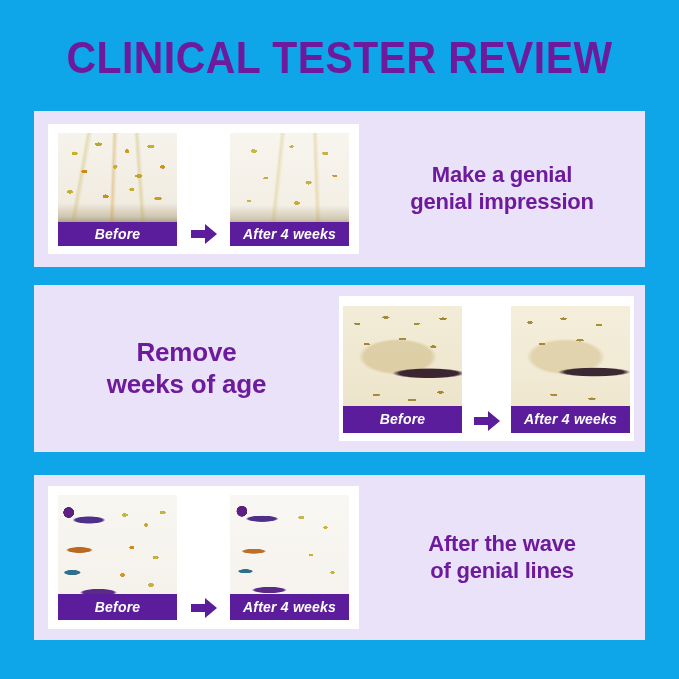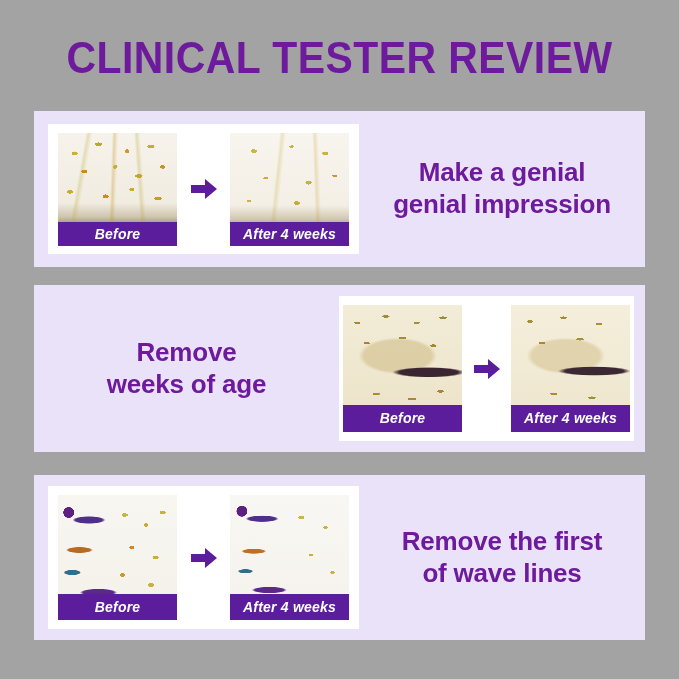--- a/index.html
+++ b/index.html
@@ -10,21 +10,21 @@
     width: 679px;
     height: 679px;
     background: #f5f4f5;
     font-family: "Liberation Sans", sans-serif;
     overflow: hidden;
   }
   .page {
     position: relative;
     width: 679px;
     height: 679px;
-    background: #a3a3a3;
+    background: #0ea5e9;
   }
 
   
   .title {
     position: absolute;
     left: 0;
     top: 33px;
     width: 679px;
     text-align: center;
     font-family: "Liberation Sans Narrow", "Liberation Sans", sans-serif;
@@ -52,21 +52,21 @@
   .panel-3 { top: 475px;  height: 165px; }
 
   .panel.media-left  { flex-direction: row; }
   .panel.media-right { flex-direction: row-reverse; }
 
   
   .media-card {
     background: #ffffff;
     box-sizing: border-box;
     display: flex;
-    align-items: center;
+    align-items: flex-end;
     justify-content: center;
     flex: none;
   }
   .panel-1 .media-card { width: 311px; height: 130px; margin-left: 14px; padding: 8px 10px; }
   .panel-2 .media-card { width: 295px; height: 145px; margin-right: 11px; padding: 8px 8px; }
   .panel-3 .media-card { width: 311px; height: 143px; margin-left: 14px; padding: 9px 10px; }
 
   .shot {
     position: relative;
     flex: none;
@@ -212,21 +212,21 @@
   .panel-1 .arrow-wrap { width: 53px; }
   .panel-2 .arrow-wrap { width: 49px; }
   .panel-3 .arrow-wrap { width: 53px; }
   .arrow-wrap svg { display: block; }
 
   
   .caption {
     flex: 1 1 auto;
     text-align: center;
     color: #6d1b9c;
-    font-size: 26px;
+    font-size: 22px;
     font-weight: bold;
     line-height: 1.22;
     letter-spacing: -0.2px;
     padding: 0 6px;
   }
   .panel-2 .caption { font-size: 26px; }
   .caption .l { display: block; }
 </style>
 </head>
 <body>
@@ -309,19 +309,19 @@
       </div>
 
       <div class="shot">
         <div class="shot-img tex-f"></div>
         <div class="shot-caption">After 4 weeks</div>
       </div>
 
     </div>
 
     <div class="caption">
-      <span class="l">Remove the first</span>
-      <span class="l">of wave lines</span>
+      <span class="l">After the wave</span>
+      <span class="l">of genial lines</span>
     </div>
 
   </section>
 
 </div>
 
 </body></html>

